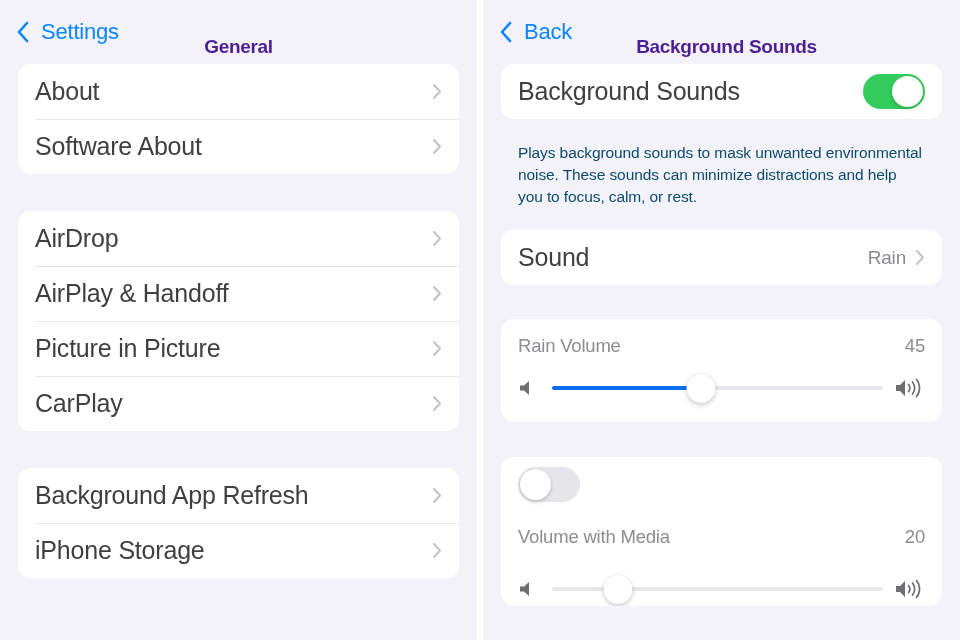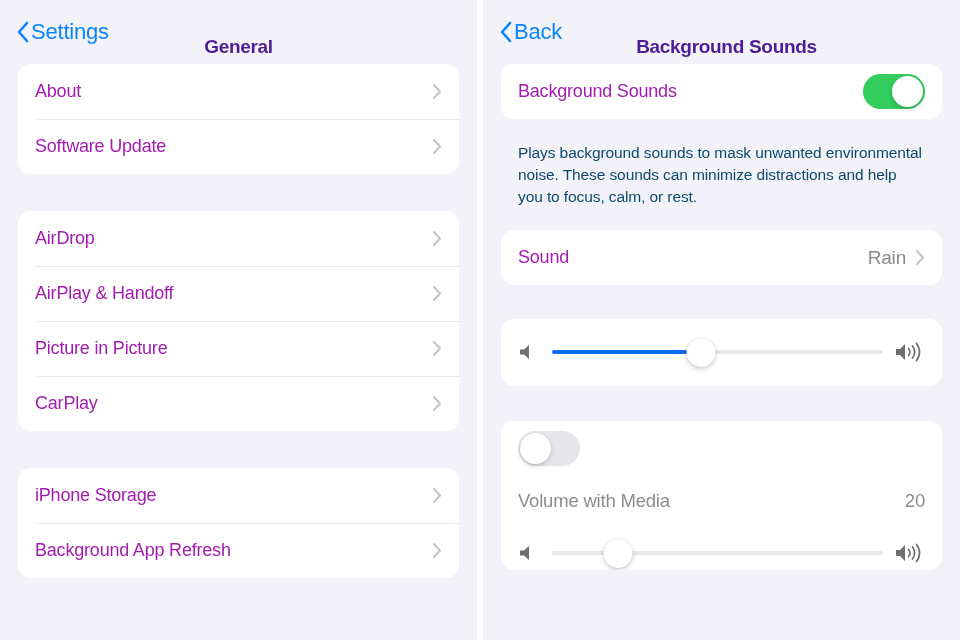--- a/index.html
+++ b/index.html
@@ -39,21 +39,21 @@
     position: relative;
     height: 64px;
     display: flex;
     align-items: center;
     padding: 0 16px;
   }
 
   .back-btn {
     display: flex;
     align-items: center;
-    gap: 2px;
+    gap: 12px;
     color: #0a84ff;
     cursor: pointer;
     z-index: 2;
   }
 
   .chev-left {
     width: 13px;
     height: 22px;
     flex: 0 0 auto;
     display: block;
@@ -112,22 +112,22 @@
     content: "";
     position: absolute;
     left: 17px;
     right: 0;
     top: 0;
     height: 1px;
     background: #e8e8ec;
   }
 
   .row-label {
-    font-size: 18px;
-    color: #a21caf;
+    font-size: 25px;
+    color: #404040;
     letter-spacing: -0.2px;
     flex: 1 1 auto;
     white-space: nowrap;
   }
 
   .row-value {
     font-size: 19px;
     color: #8a8a8f;
     letter-spacing: -0.2px;
     margin-right: 9px;
@@ -274,21 +274,21 @@
     <div class="content">
 
       <div class="group">
         <div class="row link">
           <span class="row-label">About</span>
           <svg class="chev-right" viewBox="0 0 10 17">
             <path d="M2 2 L8 8.5 L2 15" fill="none" stroke="#c3c3c8" stroke-width="2" stroke-linecap="round" stroke-linejoin="round"></path>
           </svg>
         </div>
         <div class="row link">
-          <span class="row-label">Software Update</span>
+          <span class="row-label">Software About</span>
           <svg class="chev-right" viewBox="0 0 10 17">
             <path d="M2 2 L8 8.5 L2 15" fill="none" stroke="#c3c3c8" stroke-width="2" stroke-linecap="round" stroke-linejoin="round"></path>
           </svg>
         </div>
       </div>
 
       <div class="group">
         <div class="row link">
           <span class="row-label">AirDrop</span>
           <svg class="chev-right" viewBox="0 0 10 17">
@@ -310,27 +310,27 @@
         <div class="row link">
           <span class="row-label">CarPlay</span>
           <svg class="chev-right" viewBox="0 0 10 17">
             <path d="M2 2 L8 8.5 L2 15" fill="none" stroke="#c3c3c8" stroke-width="2" stroke-linecap="round" stroke-linejoin="round"></path>
           </svg>
         </div>
       </div>
 
       <div class="group">
         <div class="row link">
+          <span class="row-label">Background App Refresh</span>
+          <svg class="chev-right" viewBox="0 0 10 17">
+            <path d="M2 2 L8 8.5 L2 15" fill="none" stroke="#c3c3c8" stroke-width="2" stroke-linecap="round" stroke-linejoin="round"></path>
+          </svg>
+        </div>
+        <div class="row link">
           <span class="row-label">iPhone Storage</span>
-          <svg class="chev-right" viewBox="0 0 10 17">
-            <path d="M2 2 L8 8.5 L2 15" fill="none" stroke="#c3c3c8" stroke-width="2" stroke-linecap="round" stroke-linejoin="round"></path>
-          </svg>
-        </div>
-        <div class="row link">
-          <span class="row-label">Background App Refresh</span>
           <svg class="chev-right" viewBox="0 0 10 17">
             <path d="M2 2 L8 8.5 L2 15" fill="none" stroke="#c3c3c8" stroke-width="2" stroke-linecap="round" stroke-linejoin="round"></path>
           </svg>
         </div>
       </div>
 
     </div>
   </div>
 
   <div class="phone gap"></div>
@@ -364,20 +364,24 @@
         <div class="row link">
           <span class="row-label">Sound</span>
           <span class="row-value">Rain</span>
           <svg class="chev-right" viewBox="0 0 10 17">
             <path d="M2 2 L8 8.5 L2 15" fill="none" stroke="#c3c3c8" stroke-width="2" stroke-linecap="round" stroke-linejoin="round"></path>
           </svg>
         </div>
       </div>
 
       <div class="slider-card" style="margin-bottom:35px;">
+        <div class="slider-head">
+          <span class="slider-name">Rain Volume</span>
+          <span class="slider-num">45</span>
+        </div>
         <div class="slider-row">
           <svg class="spk" width="22" height="20" viewBox="0 0 22 20">
             <path d="M2 7.5 H6 L11 3 V17 L6 12.5 H2 Z" fill="#6e6e73"></path>
           </svg>
           <div class="track-wrap">
             <div class="track"></div>
             <div class="track-fill" id="rain-fill" style="width: 45%;"></div>
             <div class="thumb" id="rain-thumb" style="left: 45%;"></div>
           </div>
           <svg class="spk" width="30" height="22" viewBox="0 0 30 22">

